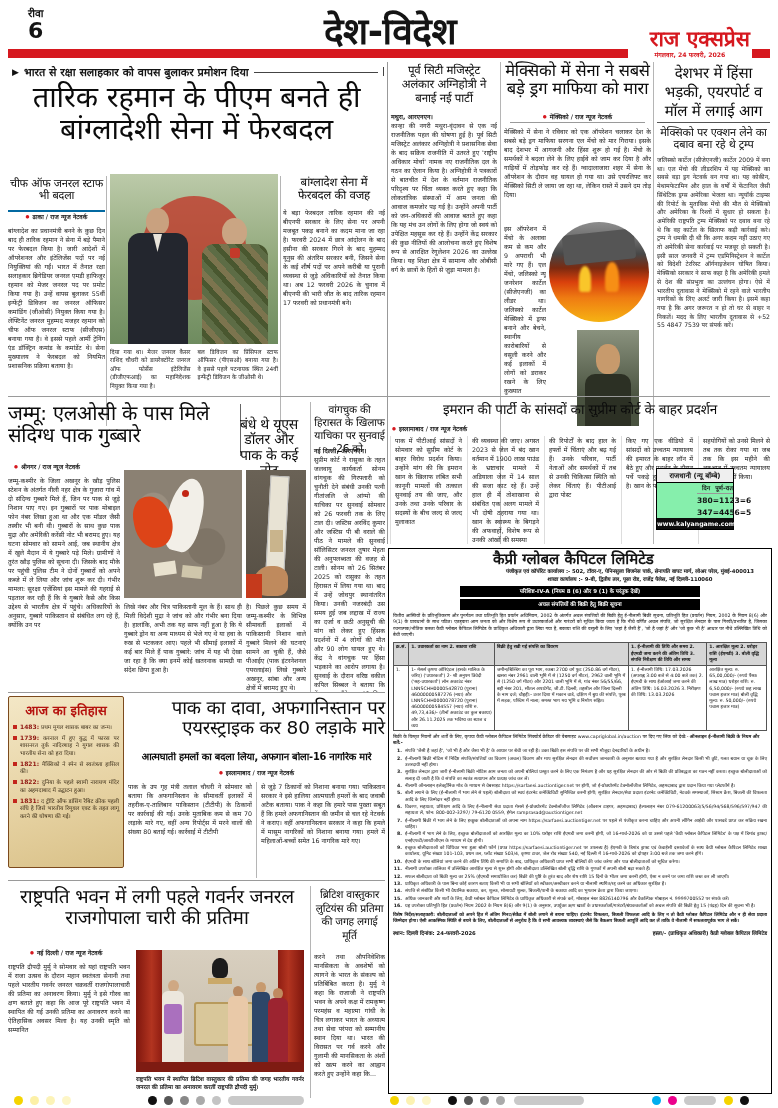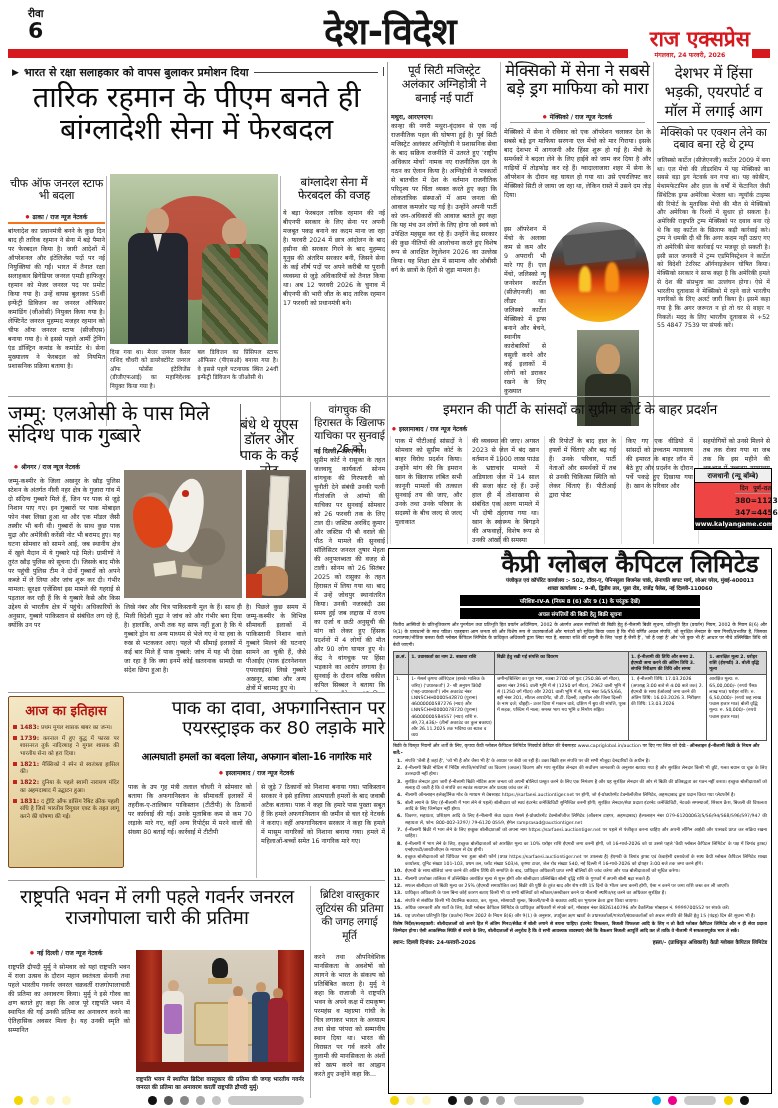--- a/index.html
+++ b/index.html
@@ -20,21 +20,21 @@
   .kicker .arrow{color:#111;font-size:9px;}
   .kicker .kline{flex:1;height:1px;background:#444;margin-top:2px;}
   .kicker .ktick{width:1px;height:9px;background:#444;}
   
   .capri{position:absolute;left:388px;top:548px;width:382px;height:544px;border:1px solid #000;
          background:#fff;overflow:hidden;font-size:4.8px;}
   .capri-inner{padding:3px 4px;}
   .cgc-logo{float:left;width:98px;padding:2px 0 0 2px;font-family:"Liberation Sans",sans-serif;}
   .cgc-l1{font-size:13px;font-weight:700;letter-spacing:0.4px;color:#111;}
   .cgc-l2{font-size:5.4px;letter-spacing:2.6px;color:#333;margin-top:1px;}
-  .cgc-title{margin-left:100px;text-align:center;font-size:24px;font-weight:700;line-height:1.05;}
+  .cgc-title{margin-left:100px;font-size:15px;font-weight:700;line-height:1.05;}
   .cgc-addr{margin-left:100px;text-align:center;font-size:5.3px;font-weight:700;line-height:1.5;color:#111;}
   .blackbar{display:block;margin:2px auto 0;width:62%;background:#000;color:#fff;
             font-size:5.5px;font-weight:700;text-align:center;padding:1.5px 4px;}
   .cgc-intro{margin-top:3px;font-size:4.7px;line-height:1.4;text-align:justify;}
   table.cgt{width:100%;border-collapse:collapse;margin-top:3px;}
   table.cgt th,table.cgt td{border:0.5px solid #555;font-size:4.6px;line-height:1.35;
             padding:1.5px 2px;vertical-align:top;text-align:left;}
   table.cgt th{background:#d6d6d6;font-weight:700;}
   .cgc-note{margin-top:2.5px;font-size:4.7px;line-height:1.4;}
   .cgc-note b{font-weight:700;}
@@ -45,21 +45,21 @@
   
   .histbox{position:absolute;left:8px;top:696px;width:114px;height:170px;
            border:1px solid #7c4a1d;border-radius:2px;overflow:hidden;
            background:linear-gradient(165deg,#f3e7c6,#e7d3a4 55%,#d9c188);}
   .hist-title{font-size:13px;font-weight:700;color:#b5120e;text-align:center;padding:4px 0 2px;}
   .hist-entry{display:flex;gap:3px;padding:2px 4px 0;}
   .hist-bullet{flex:none;width:4px;height:4px;background:#c3251c;margin-top:2px;}
   .hist-year{flex:none;font-size:6px;font-weight:700;color:#8f1510;}
   .hist-text{font-size:5.7px;line-height:1.35;color:#3a2c16;text-align:justify;}
   
-  .kalyan{position:absolute;left:694px;top:468px;width:76px;border:1.5px solid #000;background:#ef4444;}
+  .kalyan{position:absolute;left:656px;top:468px;width:76px;border:1.5px solid #000;background:#86efac;}
   .kal-title{font-size:7px;font-weight:700;text-align:center;padding:2px 0;border-bottom:1px solid #000;background:#efefef;}
   .kal-heads,.kal-row{display:flex;font-weight:700;text-align:center;margin-left:40px;}
   .kal-heads span{flex:1;font-size:6px;padding:1px 0;border-bottom:1px solid #999;}
   .kal-row span{flex:1;font-size:7.5px;padding:1.5px 0;}
   .kal-site{background:#0d0d0d;color:#fff;font-size:6.2px;font-weight:700;text-align:center;padding:2px 0;}
   .cmyk{position:absolute;border-radius:50%;width:9px;height:9px;top:1096px;}
   .cap{position:absolute;height:9px;border-radius:4.5px;top:1096px;background:#c9c9c9;}
 </style>
 </head>
 <body>
@@ -79,21 +79,21 @@
   <div class="abs redbar" style="left:752px;top:49px;width:18px;height:9px;"></div>
 
   <div class="abs kicker" style="left:12px;top:64px;width:372px;">
     <span class="arrow">▶</span>
     <span>भारत से रक्षा सलाहकार को वापस बुलाकर प्रमोशन दिया</span>
     <span class="kline"></span>
     <span class="ktick"></span>
   </div>
   <div class="abs hl ctr" style="left:8px;top:82px;width:377px;font-size:29px;">तारिक रहमान के पीएम बनते ही बांग्लादेशी सेना में फेरबदल</div>
 
-  <div class="abs hl ctr" style="left:8px;top:178px;width:97px;font-size:11px;border-bottom:2px solid #f97316;padding-bottom:20px;">चीफ ऑफ जनरल स्टाफ भी बदला</div>
+  <div class="abs hl ctr" style="left:8px;top:178px;width:97px;font-size:11px;border-bottom:2px solid #0369a1;padding-bottom:8px;">चीफ ऑफ जनरल स्टाफ भी बदला</div>
   <div class="abs byline ctr" style="left:8px;top:212px;width:97px;">ढाका / राज न्यूज नेटवर्क</div>
   <div class="abs bt" style="left:8px;top:226px;width:97px;height:200px;overflow:hidden;">बांग्लादेश का प्रधानमंत्री बनने के कुछ दिन बाद ही तारिक रहमान ने सेना में बड़े पैमाने पर फेरबदल किया है। जारी आदेशों में ऑपरेशनल और इंटेलिजेंस पदों पर नई नियुक्तियां की गईं। भारत में तैनात रक्षा सलाहकार ब्रिगेडियर जनरल एमडी हाफिजुर रहमान को मेजर जनरल पद पर प्रमोट किया गया है। उन्हें वापस बुलाकर 55वीं इन्फेंट्री डिविजन का जनरल ऑफिसर कमांडिंग (जीओसी) नियुक्त किया गया है। लेफ्टिनेंट जनरल मुहम्मद मजहर रहमान को चीफ ऑफ जनरल स्टाफ (सीजीएस) बनाया गया है। वे इससे पहले आर्मी ट्रेनिंग एंड डॉक्ट्रिन कमांड के कमांडेंट थे। सेना मुख्यालय ने फेरबदल को नियमित प्रशासनिक प्रक्रिया बताया है।</div>
 
   <div class="ph" style="left:110px;top:174px;width:168px;height:170px;background:linear-gradient(180deg,#bccaa9,#8da577 55%,#6e8b5f);">
     <div style="position:absolute;left:32px;top:22px;width:104px;height:104px;border-radius:50%;background:#bf3a2b;opacity:.8;"></div>
     <div style="position:absolute;left:18px;top:34px;width:60px;height:136px;">
       <div style="position:absolute;left:18px;top:0;width:23px;height:27px;border-radius:50% 50% 46% 46%;background:#c9a17f;"></div>
       <div style="position:absolute;left:0;top:25px;width:60px;height:111px;background:#23262e;border-radius:12px 12px 0 0;"></div>
       <div style="position:absolute;left:25px;top:26px;width:9px;height:18px;background:#e8e4da;clip-path:polygon(0 0,100% 0,50% 100%);"></div>
     </div>

